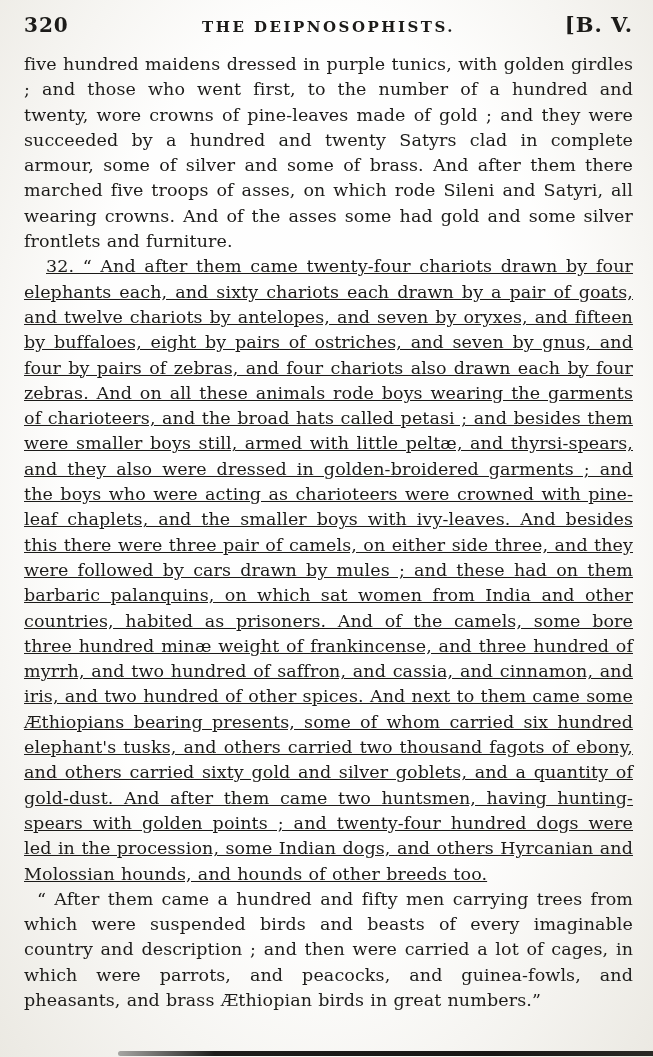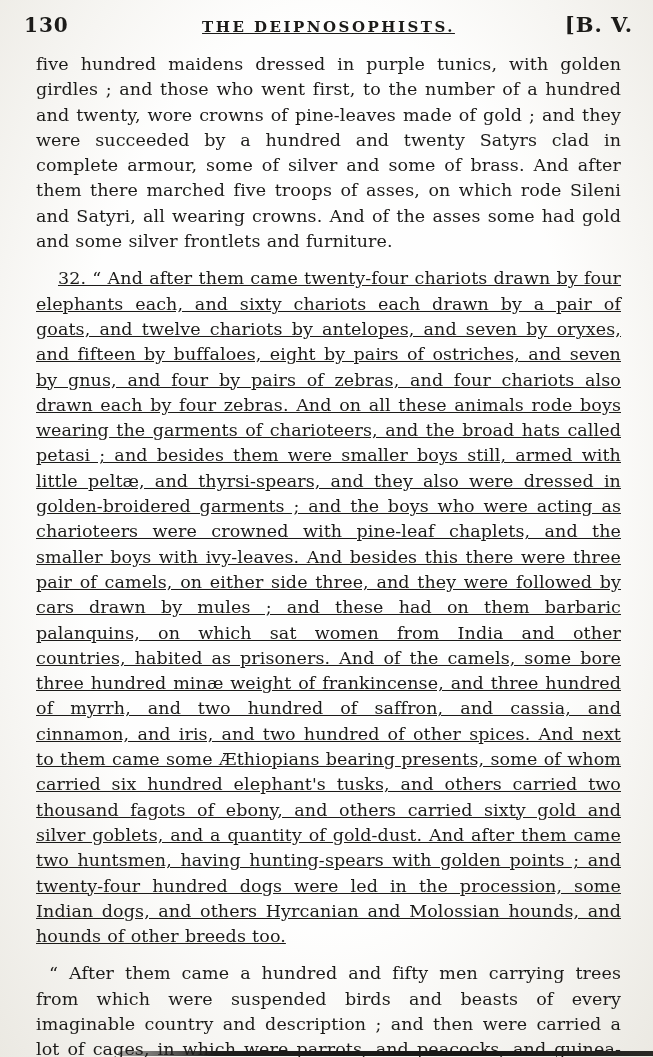--- a/index.html
+++ b/index.html
@@ -33,30 +33,29 @@
     font-weight: bold;
     letter-spacing: 1px;
     justify-self: start;
   }
   .running-title {
     font-size: 15px;
     font-weight: bold;
     letter-spacing: 2.5px;
     justify-self: center;
     white-space: nowrap;
-    text-decoration: underline;
   }
   .volume-marker {
     font-size: 21px;
     font-weight: bold;
     justify-self: end;
     letter-spacing: 1px;
   }
   .body-text p {
-    margin: 12px;
+    margin: 0;
     font-size: 17.5px;
     line-height: 25.3px;
     text-align: justify;
     letter-spacing: 0.1px;
     word-spacing: 0.5px;
   }
   .body-text p.indent { text-indent: 22px; text-decoration: underline; }
   .body-text p.small-indent { text-indent: 13px; }
   .scan-smudge {
     position: absolute;
@@ -67,26 +66,26 @@
     background: linear-gradient(to right, rgba(25,25,25,0.35), #1e1d1b 18%, #181715 70%, #2a2925);
     border-radius: 3px 0 0 3px;
   }
 </style>
 </head>
 <body>
 
 <div class="page">
 
   <div class="header">
-    <span class="page-number">130</span>
+    <span class="page-number">320</span>
     <span class="running-title">THE DEIPNOSOPHISTS.</span>
     <span class="volume-marker">[B. V.</span>
   </div>
 
   <div class="body-text">
     <p>five hundred maidens dressed in purple tunics, with golden girdles ; and those who went first, to the number of a hundred and twenty, wore crowns of pine-leaves made of gold ; and they were succeeded by a hundred and twenty Satyrs clad in complete armour, some of silver and some of brass.  And after them there marched five troops of asses, on which rode Sileni and Satyri, all wearing crowns.  And of the asses some had gold and some silver frontlets and furniture.</p>
     <p class="indent">32. “ And after them came twenty-four chariots drawn by four elephants each, and sixty chariots each drawn by a pair of goats, and twelve chariots by antelopes, and seven by oryxes, and fifteen by buffaloes, eight by pairs of ostriches, and seven by gnus, and four by pairs of zebras, and four chariots also drawn each by four zebras.  And on all these animals rode boys wearing the garments of charioteers, and the broad hats called petasi ; and besides them were smaller boys still, armed with little peltæ, and thyrsi-spears, and they also were dressed in golden-broidered garments ; and the boys who were acting as charioteers were crowned with pine-leaf chaplets, and the smaller boys with ivy-leaves.  And besides this there were three pair of camels, on either side three, and they were followed by cars drawn by mules ; and these had on them barbaric palanquins, on which sat women from India and other countries, habited as prisoners.  And of the camels, some bore three hundred minæ weight of frankincense, and three hundred of myrrh, and two hundred of saffron, and cassia, and cinnamon, and iris, and two hundred of other spices.  And next to them came some Æthiopians bearing presents, some of whom carried six hundred elephant's tusks, and others carried two thousand fagots of ebony, and others carried sixty gold and silver goblets, and a quantity of gold-dust.  And after them came two huntsmen, having hunting-spears with golden points ; and twenty-four hundred dogs were led in the procession, some Indian dogs, and others Hyrcanian and Molossian hounds, and hounds of other breeds too.</p>
-    <p class="small-indent">“ After them came a hundred and fifty men carrying trees from which were suspended birds and beasts of every imaginable country and description ; and then were carried a lot of cages, in which were parrots, and peacocks, and guinea-fowls, and pheasants, and other Æthiopian birds in great numbers.”</p>
+    <p class="small-indent">“ After them came a hundred and fifty men carrying trees from which were suspended birds and beasts of every imaginable country and description ; and then were carried a lot of cages, in which were parrots, and peacocks, and guinea-fowls, and pheasants, and brass Æthiopian birds in great numbers.”</p>
   </div>
 
   <div class="scan-smudge"></div>
 
 </div>
 
 </body></html>

